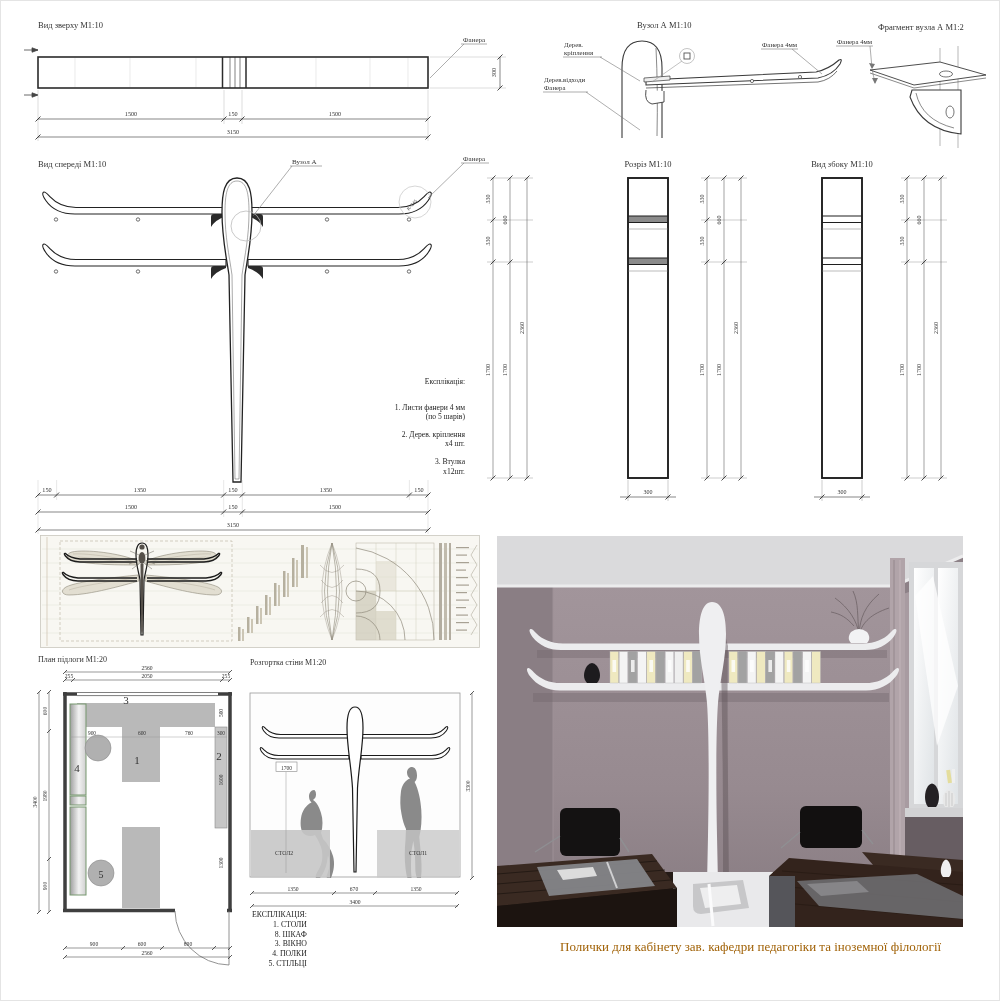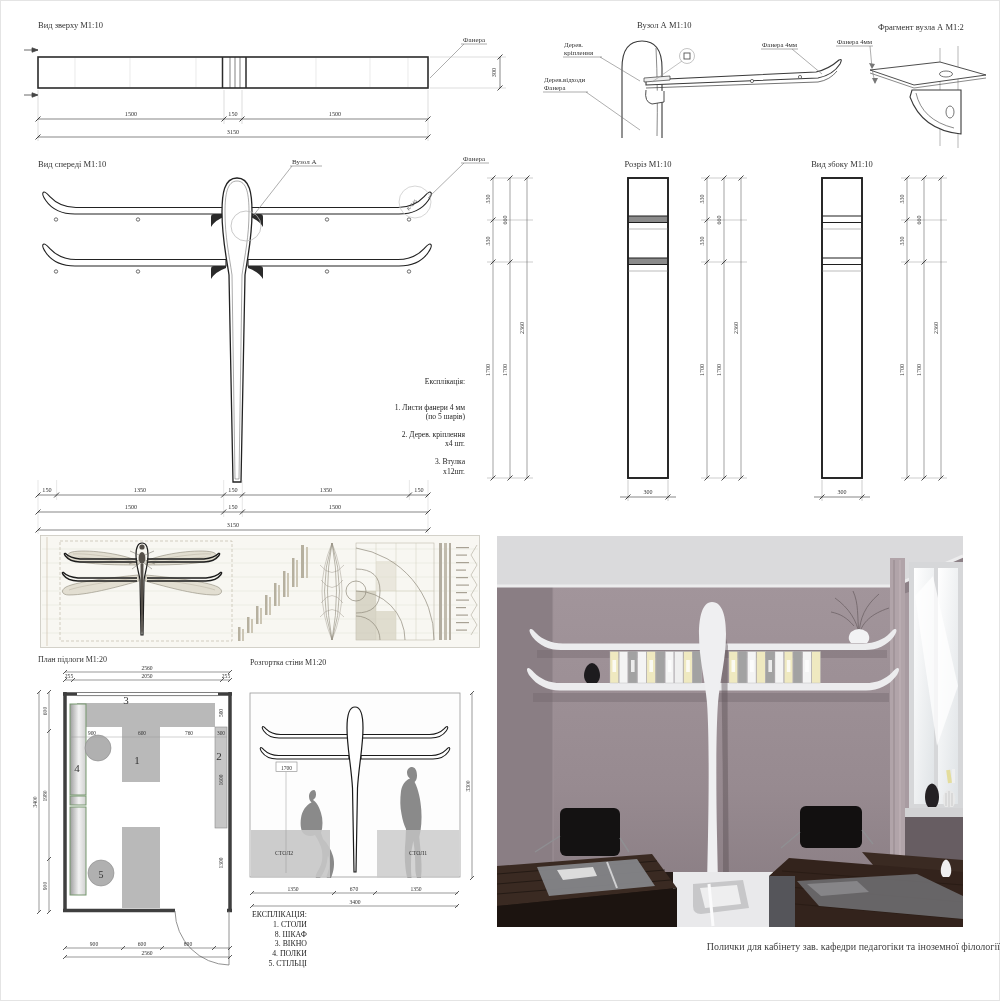--- a/index.html
+++ b/index.html
@@ -4,21 +4,21 @@
 <style>
   html,body{margin:0;padding:0;background:#fff;}
   #sheet{position:relative;width:1000px;height:1001px;background:#ffffff;overflow:hidden;
          box-shadow:inset 0 0 0 1px #e4e4e4;font-family:"Liberation Serif",serif;color:#222;}
   .abs{position:absolute;}
   svg text{font-family:"Liberation Serif",serif;fill:#333;}
   .tblock{font-family:"Liberation Serif",serif;color:#1e1e1e;text-align:right;}
   .parts{font-size:7.6px;line-height:9.6px;}
   .parts .gap{height:8px;}
   .legend{font-size:7.8px;line-height:9.8px;}
-  .caption{font-size:10px;line-height:17.5px;text-align:right;color:#404040;}
+  .caption{font-size:13px;line-height:17.5px;text-align:left;color:#a16207;}
 </style>
 </head>
 <body>
 
 <div id="sheet">
 
   <svg class="abs" style="left:0;top:0" width="520" height="150" viewBox="0 0 520 150">
     <text x="38" y="28" font-size="8.5">Вид зверху М1:10</text>
 
     <g>

